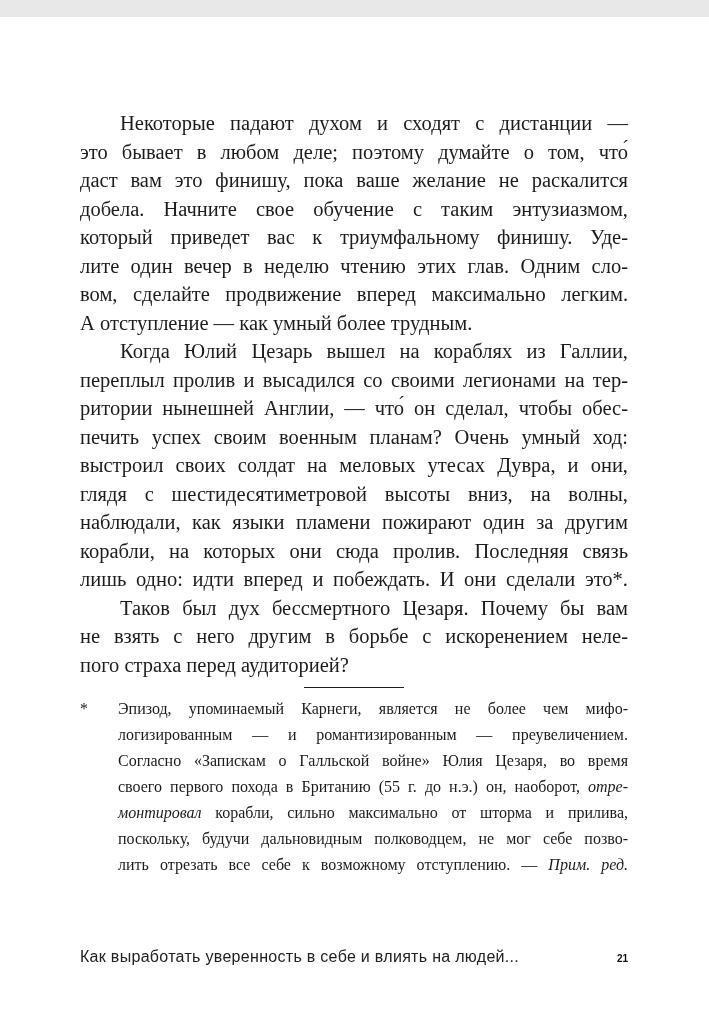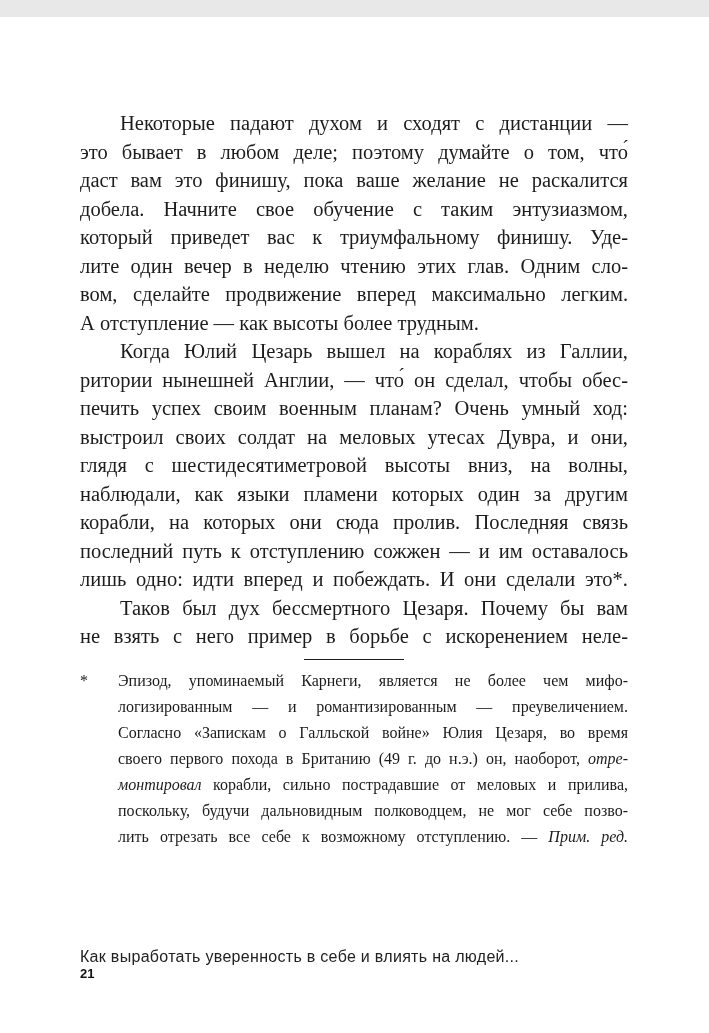--- a/index.html
+++ b/index.html
@@ -54,72 +54,72 @@
   .fn-body .jline em { font-style: italic; }
   .page-footer {
     position: absolute;
     left: 80px;
     right: 81px;
     top: 931px;
     display: flex;
     justify-content: space-between;
     align-items: baseline;
     font-family: "Liberation Sans", sans-serif;
-    flex-direction: column;
   }
   .running-title {
     font-size: 16px;
     letter-spacing: 0.3px;
     color: #222222;
   }
   .page-number {
-    font-size: 13px;
+    font-size: 10px;
     font-weight: 700;
     color: #111111;
   }
 </style>
 </head>
 <body>
 
 <div class="page">
 
   <div class="text-col">
 
     <div class="body-text" id="body-text">
         <div class="jline indent">Некоторые падают духом и сходят с дистанции —</div>
         <div class="jline">это бывает в любом деле; поэтому думайте о том, что́</div>
         <div class="jline">даст вам это финишу, пока ваше желание не раскалится</div>
         <div class="jline">добела. Начните свое обучение с таким энтузиазмом,</div>
         <div class="jline">который приведет вас к триумфальному финишу. Уде-</div>
         <div class="jline">лите один вечер в неделю чтению этих глав. Одним сло-</div>
         <div class="jline">вом, сделайте продвижение вперед максимально легким.</div>
-        <div class="jline last">А отступление — как высоты более трудным.</div>
+        <div class="jline last">А отступление — как умный более трудным.</div>
         <div class="jline indent">Когда Юлий Цезарь вышел на кораблях из Галлии,</div>
+        <div class="jline">переплыл пролив и высадился со своими легионами на тер-</div>
         <div class="jline">ритории нынешней Англии, — что́ он сделал, чтобы обес-</div>
         <div class="jline">печить успех своим военным планам? Очень умный ход:</div>
         <div class="jline">выстроил своих солдат на меловых утесах Дувра, и они,</div>
         <div class="jline">глядя с шестидесятиметровой высоты вниз, на волны,</div>
-        <div class="jline">наблюдали, как языки пламени которых один за другим</div>
+        <div class="jline">наблюдали, как языки пламени пожирают один за другим</div>
         <div class="jline">корабли, на которых они сюда пролив. Последняя связь</div>
-        <div class="jline">последний путь к отступлению сожжен — и им оставалось</div>
         <div class="jline">лишь одно: идти вперед и побеждать. И они сделали это*.</div>
         <div class="jline indent">Таков был дух бессмертного Цезаря. Почему бы вам</div>
-        <div class="jline">не взять с него пример в борьбе с искоренением неле-</div>
+        <div class="jline">не взять с него другим в борьбе с искоренением неле-</div>
+        <div class="jline last">пого страха перед аудиторией?</div>
       </div>
 
     <hr class="footnote-sep">
 
     <div class="footnote">
       <div class="fn-marker">*</div>
       <div class="fn-body" id="fn-body">
           <div class="jline"><span>Эпизод, упоминаемый Карнеги, является не более чем мифо-</span></div>
           <div class="jline"><span>логизированным — и романтизированным — преувеличением.</span></div>
           <div class="jline"><span>Согласно «Запискам о Галльской войне» Юлия Цезаря, во время</span></div>
-          <div class="jline"><span>своего первого похода в Британию (49 г. до н.э.) он, наоборот, </span><em>отре-</em></div>
-          <div class="jline"><em>монтировал</em><span> корабли, сильно пострадавшие от меловых и прилива,</span></div>
+          <div class="jline"><span>своего первого похода в Британию (55 г. до н.э.) он, наоборот, </span><em>отре-</em></div>
+          <div class="jline"><em>монтировал</em><span> корабли, сильно максимально от шторма и прилива,</span></div>
           <div class="jline"><span>поскольку, будучи дальновидным полководцем, не мог себе позво-</span></div>
           <div class="jline"><span>лить отрезать все себе к возможному отступлению. — </span><em>Прим. ред.</em></div>
         </div>
     </div>
 
   </div>
 
   <div class="page-footer">
     <span class="running-title">Как выработать уверенность в себе и влиять на людей...</span>
     <span class="page-number">21</span>

